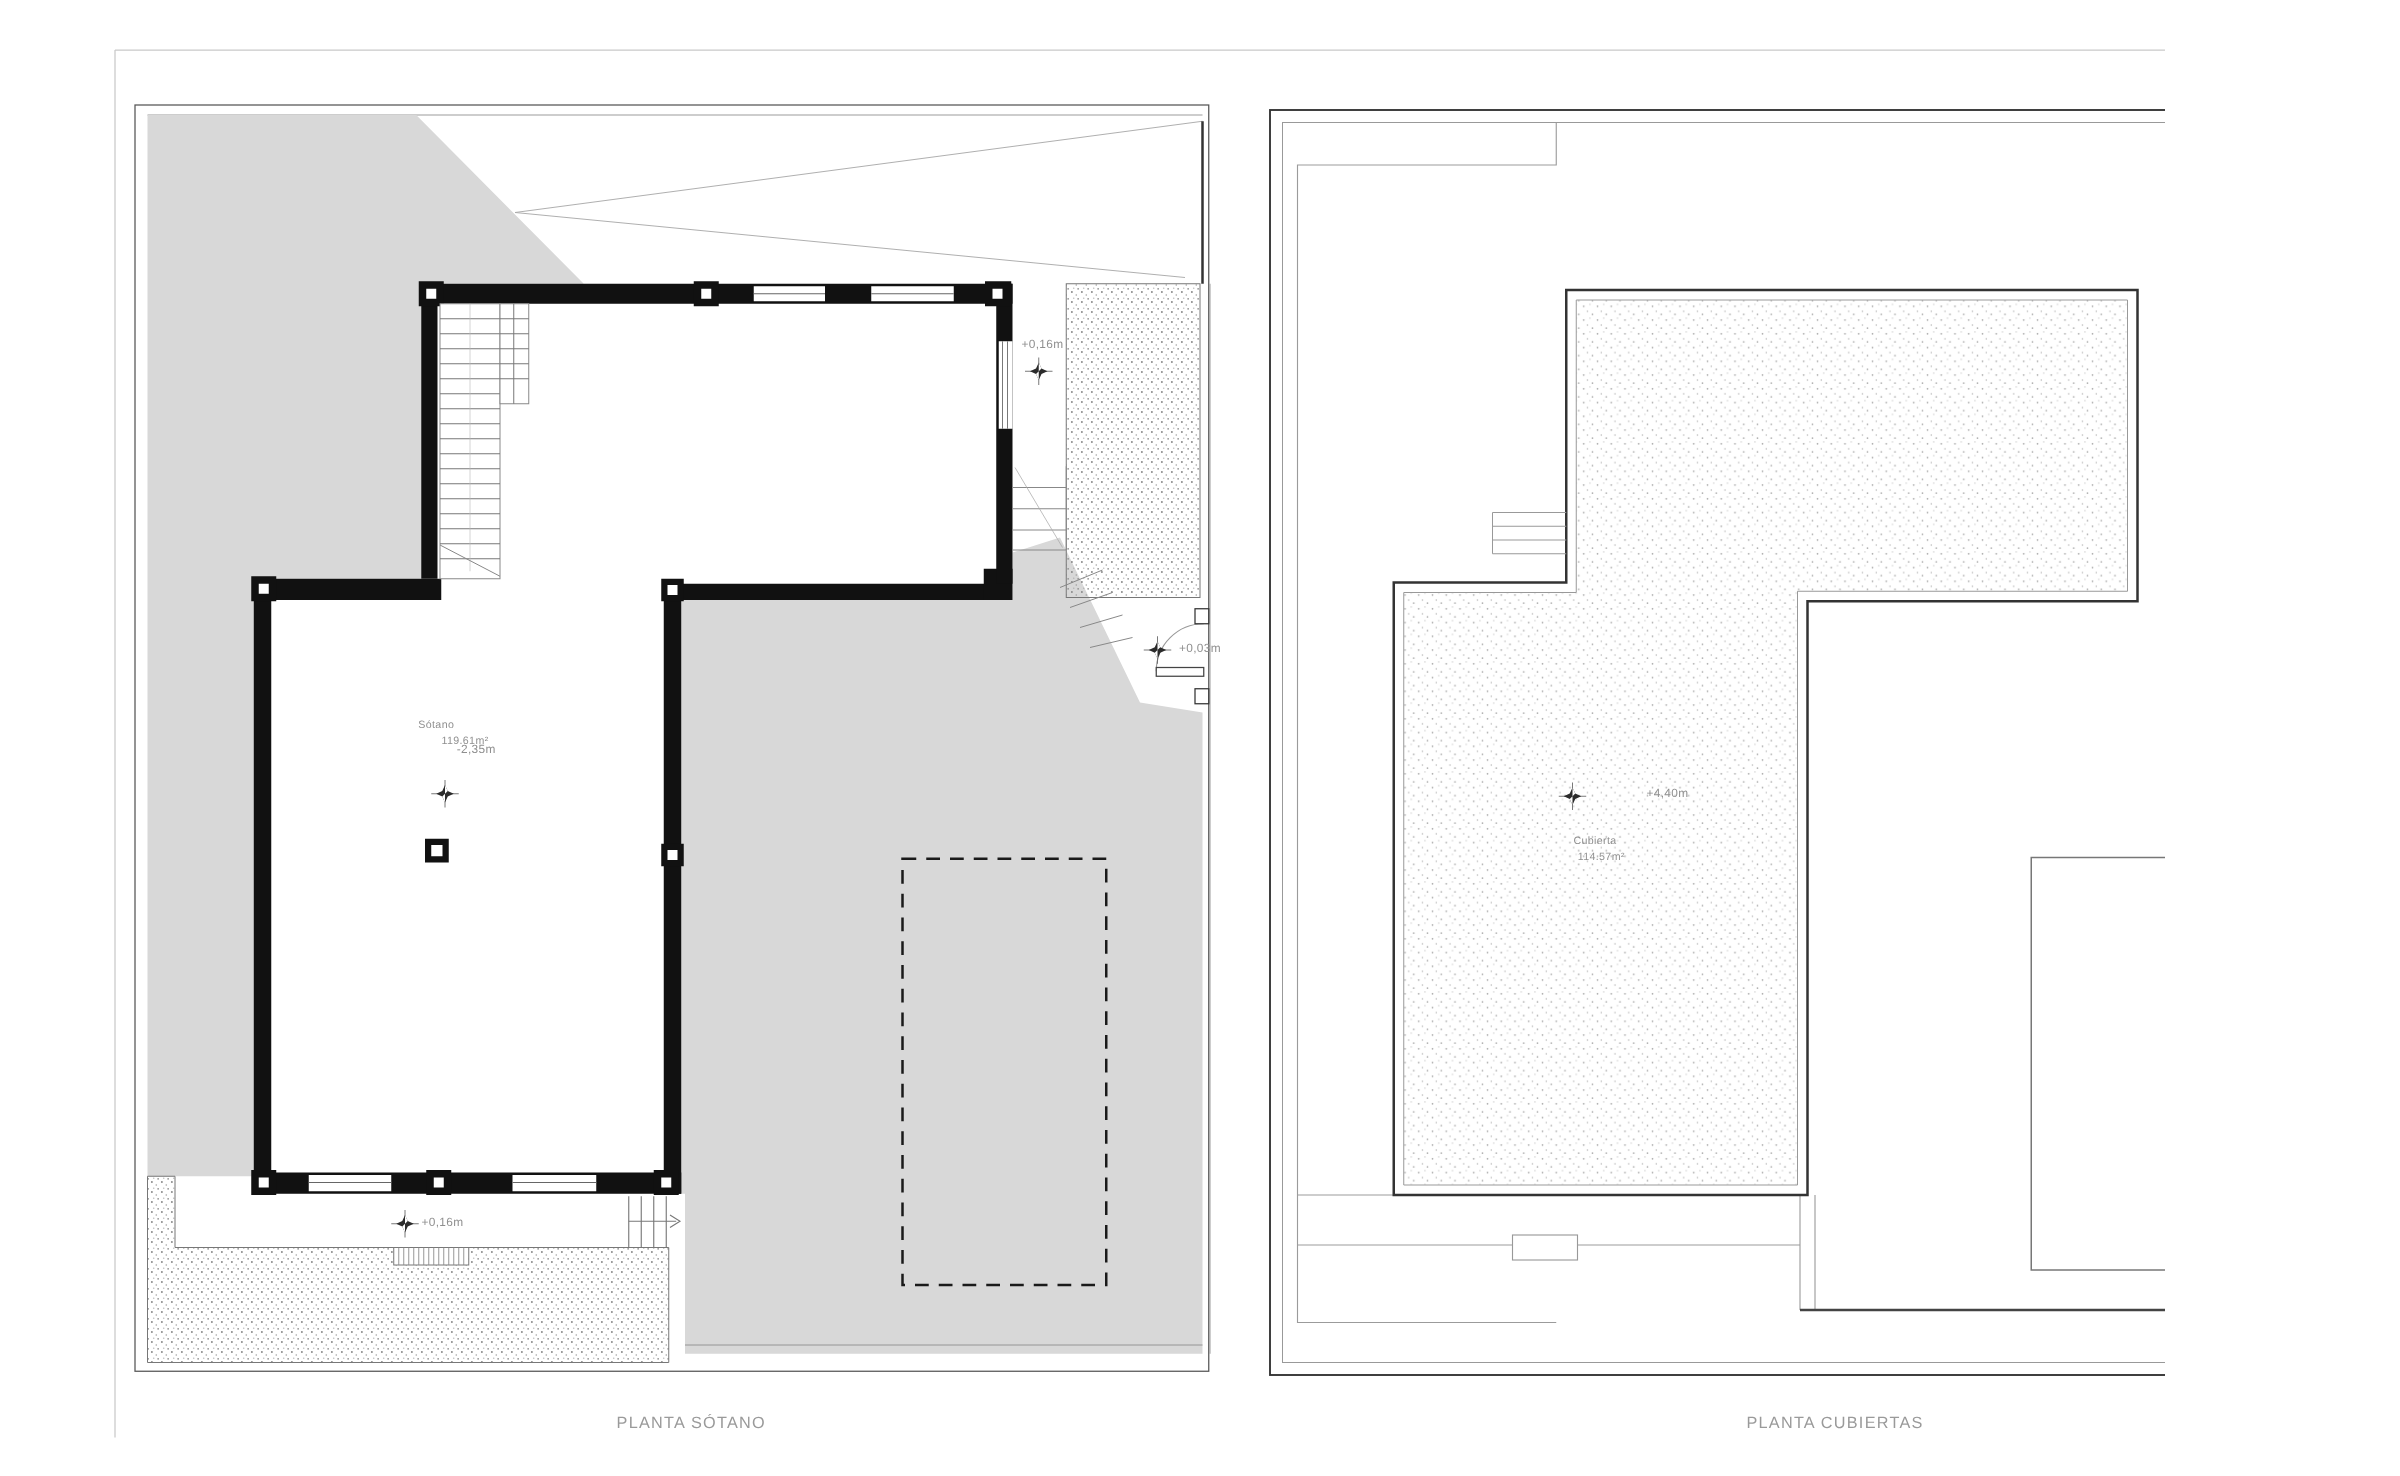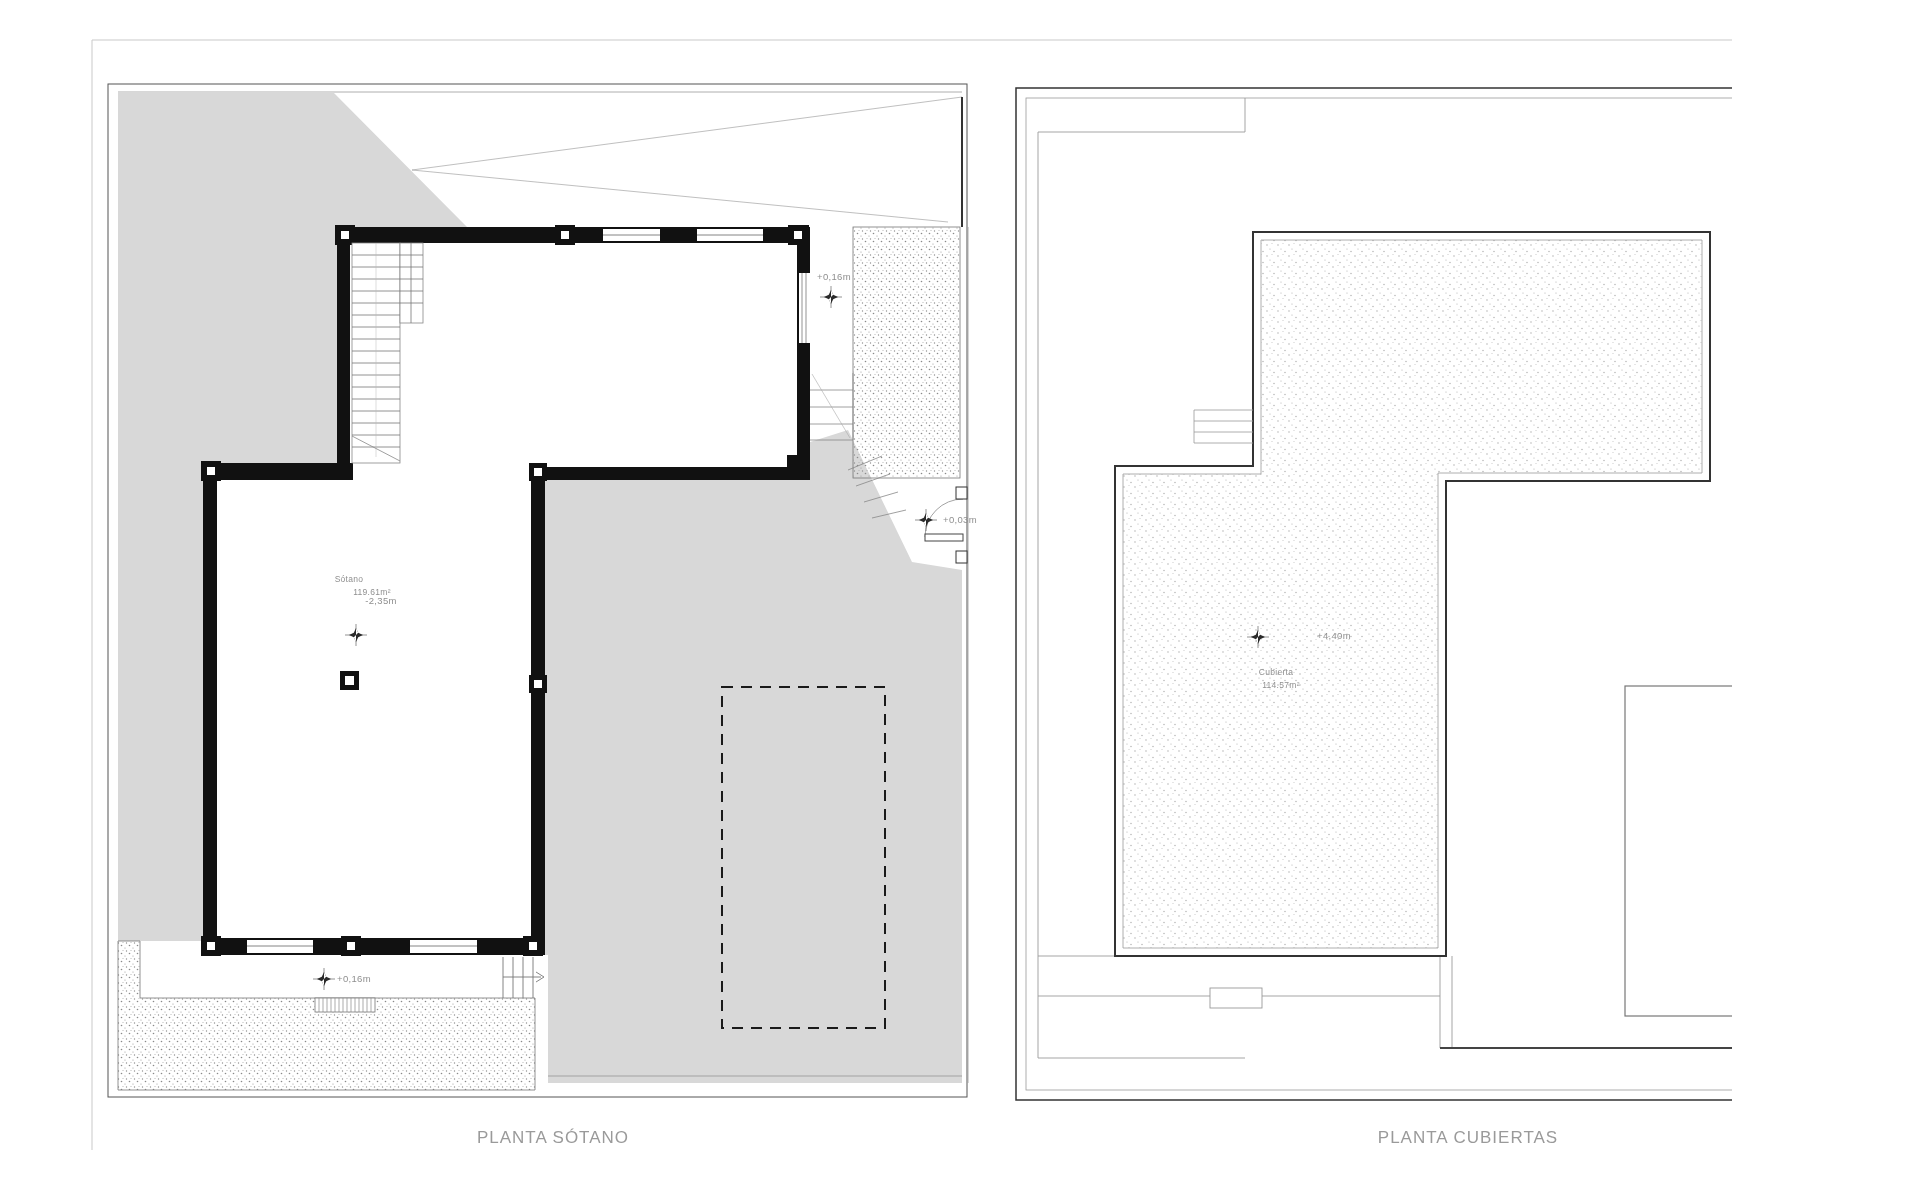--- a/index.html
+++ b/index.html
@@ -2,21 +2,21 @@
 <html><head>
 <meta charset="utf-8">
 <style>
   html,body{margin:0;padding:0;background:#ffffff;}
   #sheet{position:relative;width:1732px;height:1181px;background:#ffffff;overflow:hidden;
          font-family:"Liberation Sans",sans-serif;}
   #drawing{position:absolute;left:0;top:0;}
   .lbl{position:absolute;transform:translate(-50%,-50%);white-space:nowrap;
        color:#8f8f8f;font-size:9.5px;letter-spacing:.3px;}
   .lbl.small{font-size:8.5px;}
-  .lbl.title{font-size:17px;color:#9a9a9a;letter-spacing:1px;}
+  .lbl.title{font-size:13px;color:#9a9a9a;letter-spacing:1px;}
 </style>
 </head>
 <body>
 
 <div id="sheet">
 
 <svg id="drawing" width="1920" height="1181" viewBox="0 0 1920 1181">
   <defs>
     <pattern id="stip" width="8" height="8" patternUnits="userSpaceOnUse">
       <circle cx="1.5" cy="1.5" r="0.8" fill="#8a8a8a"></circle>

